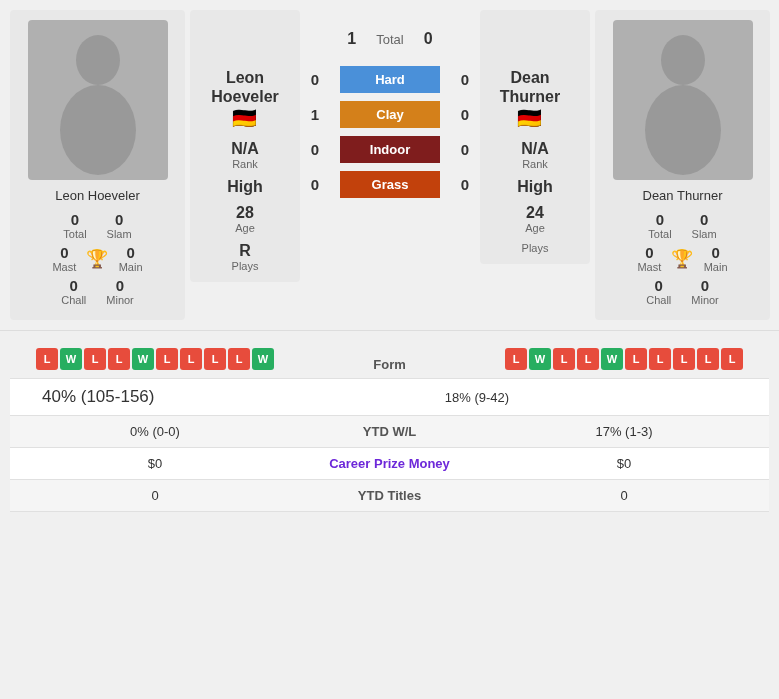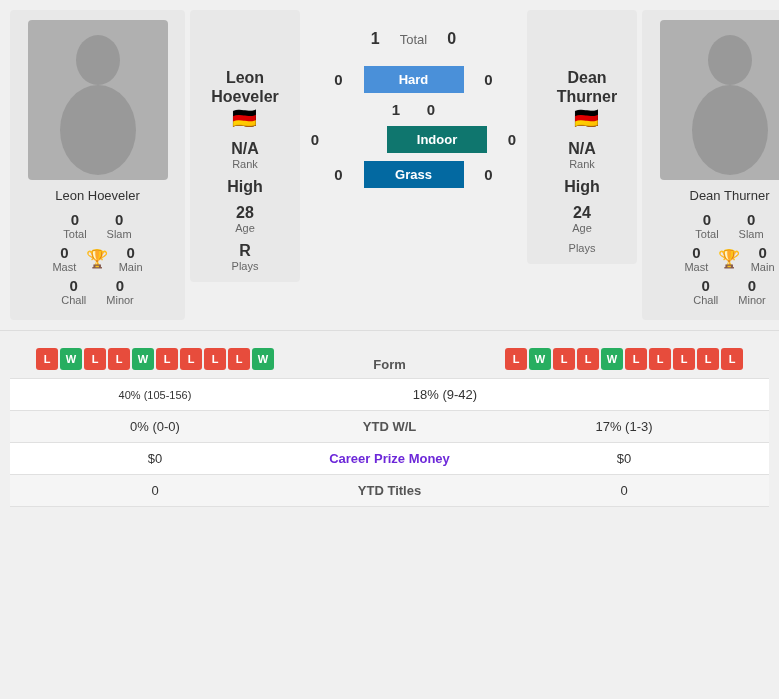--- a/index.html
+++ b/index.html
@@ -161,28 +161,28 @@
       border-radius: 0;
       color: white;
       font-size: 13px;
       font-weight: bold;
       text-align: center;
       cursor: pointer;
     }
 
     .court-hard { background: #4a90d9; }
     .court-clay { background: #d4801a; }
-    .court-indoor { background: #0f766e; margin-left: 47px; }
-    .court-grass { background: #0369a1; }
+    .court-indoor { background: #7f1d1d; }
+    .court-grass { background: #c2410c; }
 
     
     .right-stats {
       display: flex;
       flex-direction: column;
-      align-items: flex-start;
+      align-items: flex-end;
       justify-content: flex-start;
       background: #e8e8e8;
       border-radius: 4px;
       padding: 10px 5px;
       width: 110px;
       flex-shrink: 0;
       gap: 8px;
     }
 
     
@@ -366,20 +366,21 @@
       <div class="court-rows">
 
         <div class="court-row">
           <span class="court-score">0</span>
           <button class="court-btn court-hard">Hard</button>
           <span class="court-score">0</span>
         </div>
 
         <div class="court-row">
           <span class="court-score">1</span>
+          <button class="court-btn court-clay">Clay</button>
           <span class="court-score">0</span>
         </div>
 
         <div class="court-row">
           <span class="court-score">0</span>
           <button class="court-btn court-indoor">Indoor</button>
           <span class="court-score">0</span>
         </div>
 
         <div class="court-row">
@@ -485,21 +486,21 @@
             <span class="badge badge-l">L</span>
             <span class="badge badge-l">L</span>
             <span class="badge badge-l">L</span>
             <span class="badge badge-l">L</span>
           </div>
       </div>
     </div>
 
     <div id="career-stats-container">
         <div style="display: flex; align-items: center; padding: 8px 0px; border-bottom: 1px solid rgb(224, 224, 224); background: rgb(255, 255, 255);">
-          <div style="width: 290px; text-align: center; font-size: 11px;">40% (105-156)</div>
+          <div style="width: 290px; font-size: 17px; margin-left: 32px;">40% (105-156)</div>
           <div style="width: 290px; text-align: center; font-size: 13px;">18% (9-42)</div>
         </div>
         <div style="display: flex; align-items: center; padding: 8px 0px; border-bottom: 1px solid rgb(224, 224, 224); background: rgb(245, 245, 245);">
           <div style="width: 290px; text-align: center; font-size: 13px;">0% (0-0)</div>
           <div style="flex: 1 1 0%; text-align: center; font-size: 13px; font-weight: bold; color: rgb(85, 85, 85);">YTD W/L</div>
           <div style="width: 290px; text-align: center; font-size: 13px;">17% (1-3)</div>
         </div>
         <div style="display: flex; align-items: center; padding: 8px 0px; border-bottom: 1px solid rgb(224, 224, 224); background: rgb(255, 255, 255);">
           <div style="width: 290px; text-align: center; font-size: 13px;">$0</div>
           <div style="flex: 1 1 0%; text-align: center; font-size: 13px; font-weight: bold; color: #6d28d9;">Career Prize Money</div>

